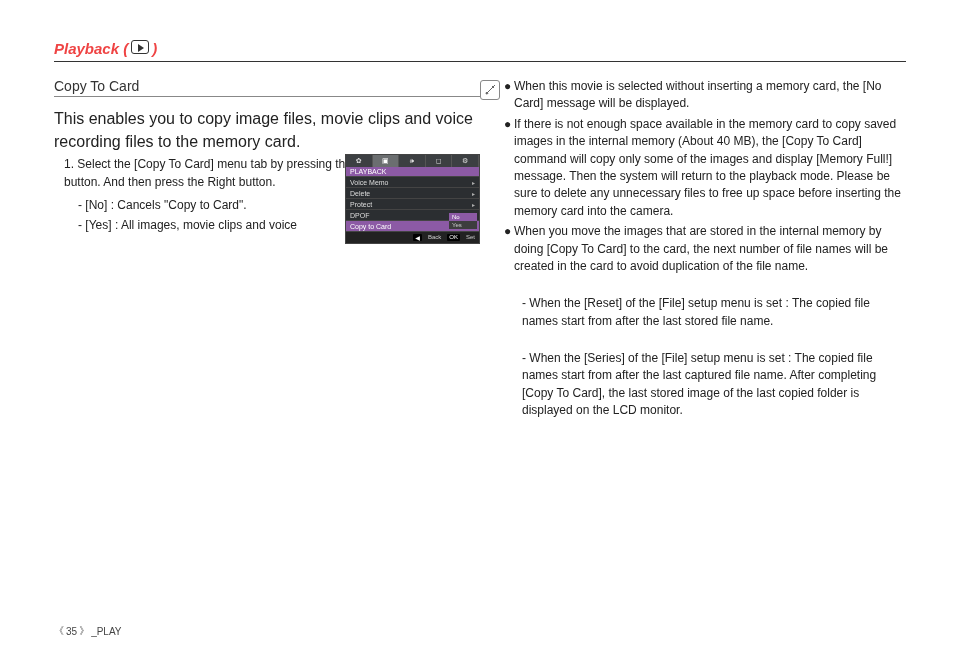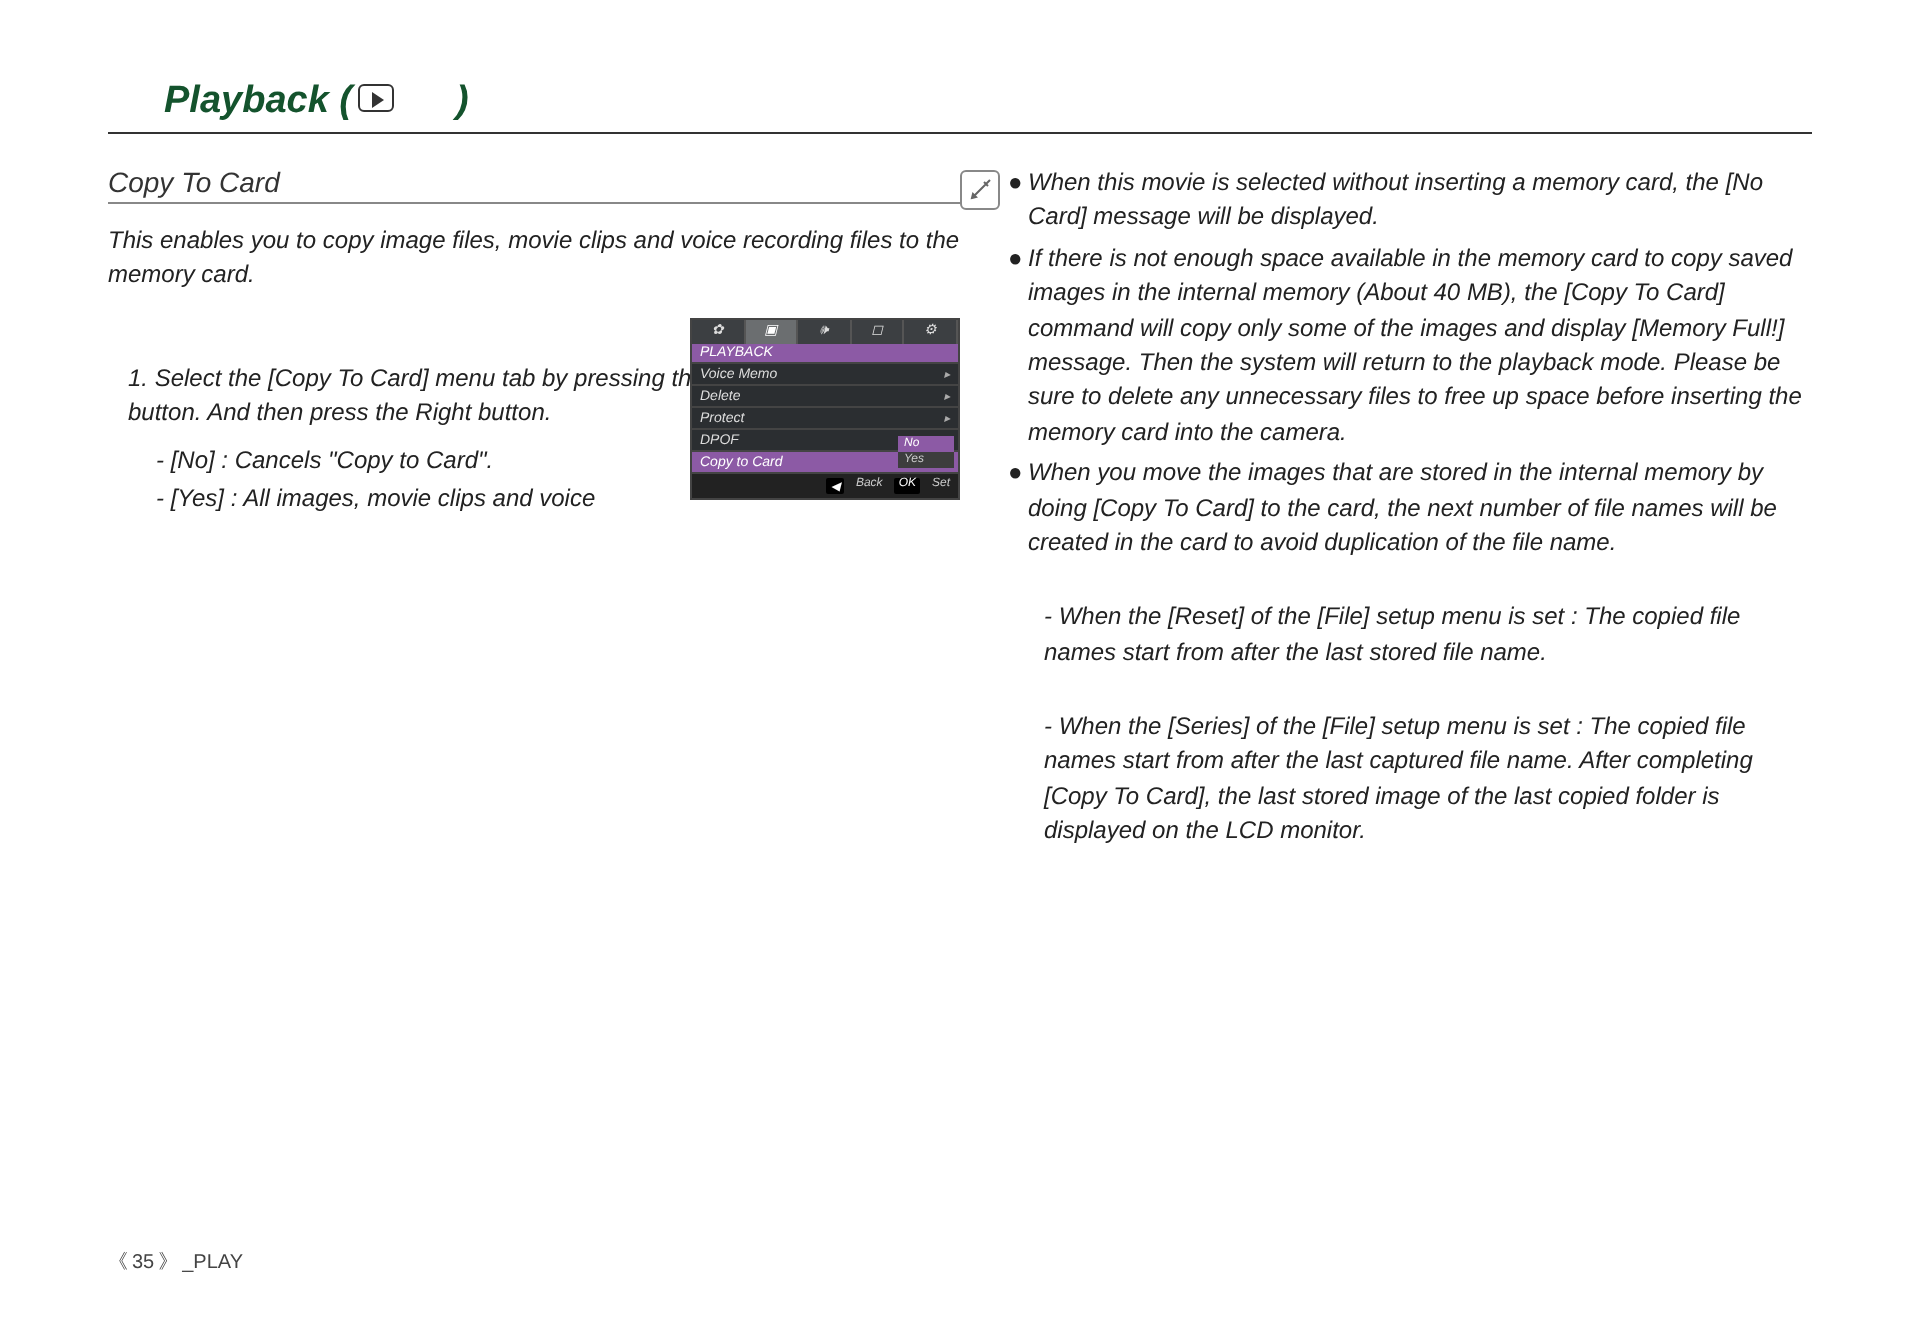--- a/index.html
+++ b/index.html
@@ -19,25 +19,24 @@
     bottom: 30px;
   }
   .title-row {
     border-bottom: 1.5px solid #333;
     padding-bottom: 4px;
     margin-bottom: 16px;
     display: flex;
     align-items: center;
   }
   .title-text {
-    font-size: 19px;
+    font-size: 15px;
     font-weight: bold;
     font-style: italic;
-    color: #14532d;
-    margin-left: 28px;
+    color: #ef4444;
   }
   .play-icon {
     display: inline-block;
     width: 18px;
     height: 14px;
     border: 1px solid #333;
     border-radius: 3px;
     margin: 0 3px;
     position: relative;
     vertical-align: middle;
@@ -46,35 +45,34 @@
   .play-icon::after {
     content: "";
     position: absolute;
     left: 6px; top: 3px;
     border-left: 6px solid #333;
     border-top: 4px solid transparent;
     border-bottom: 4px solid transparent;
   }
   .columns {
     display: flex;
-    font-style: italic;
   }
   .col-left { flex: 1 1 50%; position: relative; }
   .col-right { flex: 1 1 50%; position: relative; display: flex; }
   .subheading {
     font-size: 14px;
     border-bottom: 1px solid #888;
     padding-bottom: 2px;
     margin-bottom: 10px;
     color: #333;
   }
   .intro {
-    font-size: 12px;
+    font-size: 16px;
     line-height: 1.45;
-    margin-bottom: 34px;
+    margin-bottom: 3px;
   }
   .steps {
     font-size: 12px;
     line-height: 1.45;
     padding-left: 10px;
   }
   .steps .step { margin-bottom: 6px; }
   .sub-line { padding-left: 14px; margin-top: 2px; }
   .sub-line2 { padding-left: 52px; margin-top: 2px; }
   .after-screenshot { margin-top: 4px; }

